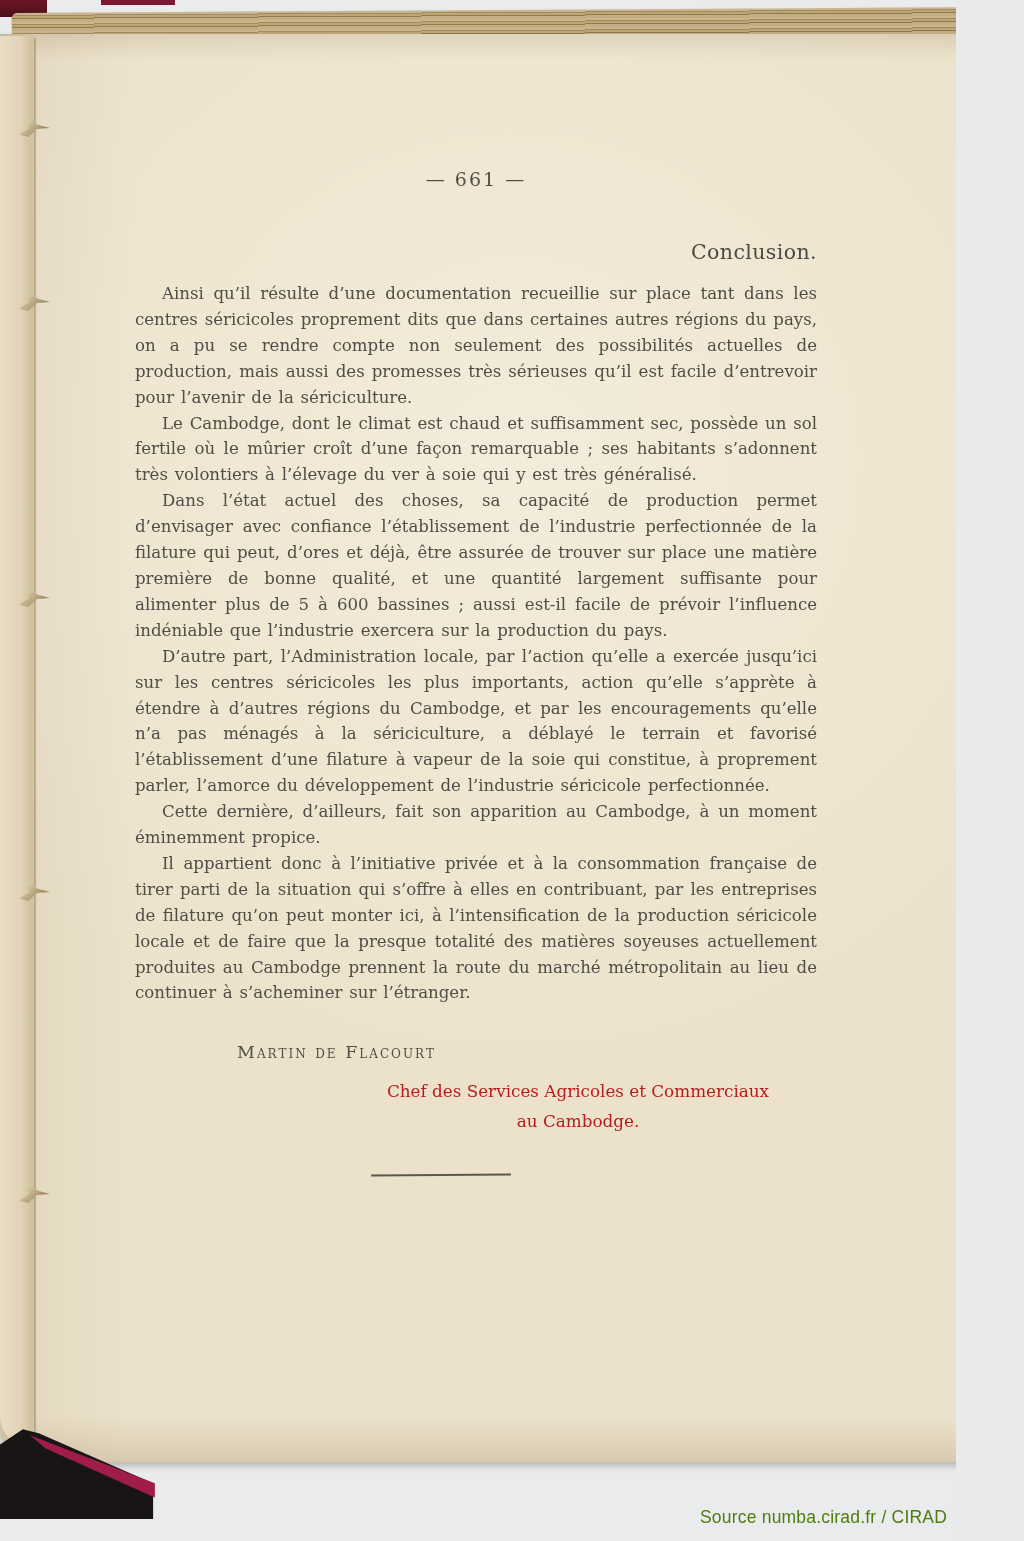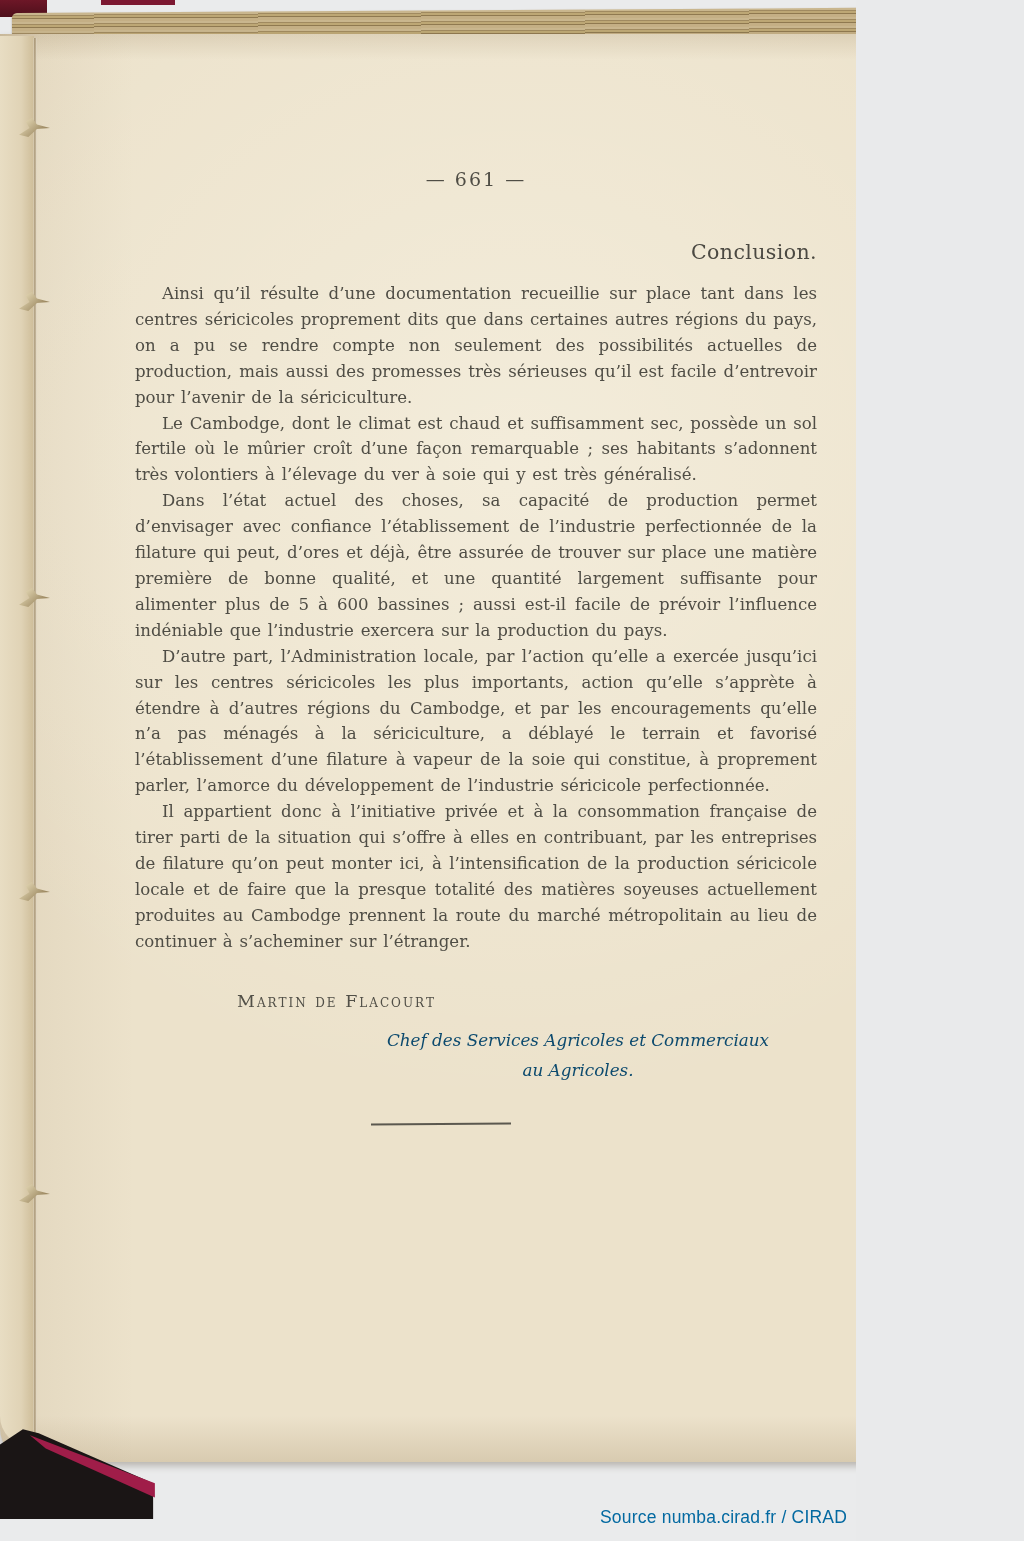--- a/index.html
+++ b/index.html
@@ -1,17 +1,17 @@
 <!DOCTYPE html>
 <html lang="fr"><head>
 <meta charset="utf-8">
 <title>Scan — page 661</title>
 <style>
   html,body{margin:0;padding:0;background:#e9eaeb;}
-  #canvas{position:relative;width:856px;height:1541px;background:#eaebec;overflow:hidden;}
+  #canvas{position:relative;width:956px;height:1541px;background:#eaebec;overflow:hidden;}
 
   
   .page-top-edge{
     position:absolute;left:12px;top:13px;width:1012px;height:29px;
     transform:rotate(-0.35deg);transform-origin:left center;
     background:repeating-linear-gradient(180deg,
       #c9b68e 0 2px,#a08a60 2px 3px,#bda775 3px 5px,
       #8f7950 5px 6px,#c4af85 6px 9px);
     border-radius:5px 2px 0 0;
     box-shadow:0 1px 2px rgba(80,60,30,.35);
@@ -85,32 +85,32 @@
   .body-text p{
     margin:0;text-align:justify;text-indent:27px;
     font-size:16.6px;line-height:25.9px;word-spacing:.09em;
   }
   .signature-name{
     margin-top:36px;text-align:left;transform:translateX(102px);
     font-variant:small-caps;font-size:17.5px;letter-spacing:2px;color:#514f47;
   }
   .signature-role{
     margin-top:14px;text-align:center;transform:translateX(102px);
-    font-style:italic;font-size:16.8px;line-height:30px;color:#0c4a6e;
+    font-size:16.8px;line-height:30px;color:#b91c1c;
   }
   .end-rule{
     margin:38px 0 0 236px;width:140px;height:2px;background:#5b584f;
     transform:rotate(-.4deg);
   }
 
   
   .source-watermark{
     position:absolute;right:9px;top:1507px;
     font-family:"Liberation Sans",sans-serif;font-size:17.5px;
-    color:#0369a1;letter-spacing:.2px;
+    color:#4d7c0f;letter-spacing:.2px;
   }
 </style>
 </head>
 <body>
 
 <div id="canvas">
 
   <div class="cover-top-left"></div>
   <div class="cover-top-sliver"></div>
   <div class="page-top-edge"></div>
@@ -134,27 +134,28 @@
 
   <div class="content">
     <div class="page-num">— 661 —</div>
     <div class="section-title">Conclusion.</div>
 
     <div class="body-text">
       <p>Ainsi qu’il résulte d’une documentation recueillie sur place tant dans les centres séricicoles proprement dits que dans certaines autres régions du pays, on a pu se rendre compte non seulement des possibilités actuelles de production, mais aussi des promesses très sérieuses qu’il est facile d’entrevoir pour l’avenir de la sériciculture.</p>
       <p>Le Cambodge, dont le climat est chaud et suffisamment sec, possède un sol fertile où le mûrier croît d’une façon remarquable ; ses habitants s’adonnent très volontiers à l’élevage du ver à soie qui y est très généralisé.</p>
       <p>Dans l’état actuel des choses, sa capacité de production permet d’envisager avec confiance l’établissement de l’industrie perfectionnée de la filature qui peut, d’ores et déjà, être assurée de trouver sur place une matière première de bonne qualité, et une quantité largement suffisante pour alimenter plus de 5 à 600 bassines ; aussi est-il facile de prévoir l’influence indéniable que l’industrie exercera sur la production du pays.</p>
       <p>D’autre part, l’Administration locale, par l’action qu’elle a exercée jusqu’ici sur les centres séricicoles les plus importants, action qu’elle s’apprète à étendre à d’autres régions du Cambodge, et par les encouragements qu’elle n’a pas ménagés à la sériciculture, a déblayé le terrain et favorisé l’établissement d’une filature à vapeur de la soie qui constitue, à proprement parler, l’amorce du développement de l’industrie séricicole perfectionnée.</p>
+      <p>Cette dernière, d’ailleurs, fait son apparition au Cambodge, à un moment éminemment propice.</p>
       <p>Il appartient donc à l’initiative privée et à la consommation française de tirer parti de la situation qui s’offre à elles en contribuant, par les entreprises de filature qu’on peut monter ici, à l’intensification de la production séricicole locale et de faire que la presque totalité des matières soyeuses actuellement produites au Cambodge prennent la route du marché métropolitain au lieu de continuer à s’acheminer sur l’étranger.</p>
     </div>
 
     <div class="signature-name">Martin de Flacourt</div>
     <div class="signature-role">
       <div>Chef des Services Agricoles et Commerciaux</div>
-      <div>au Agricoles.</div>
+      <div>au Cambodge.</div>
     </div>
 
     <div class="end-rule"></div>
   </div>
 
   <div class="source-watermark">Source numba.cirad.fr / CIRAD</div>
 
 </div>
 
 </body></html>

